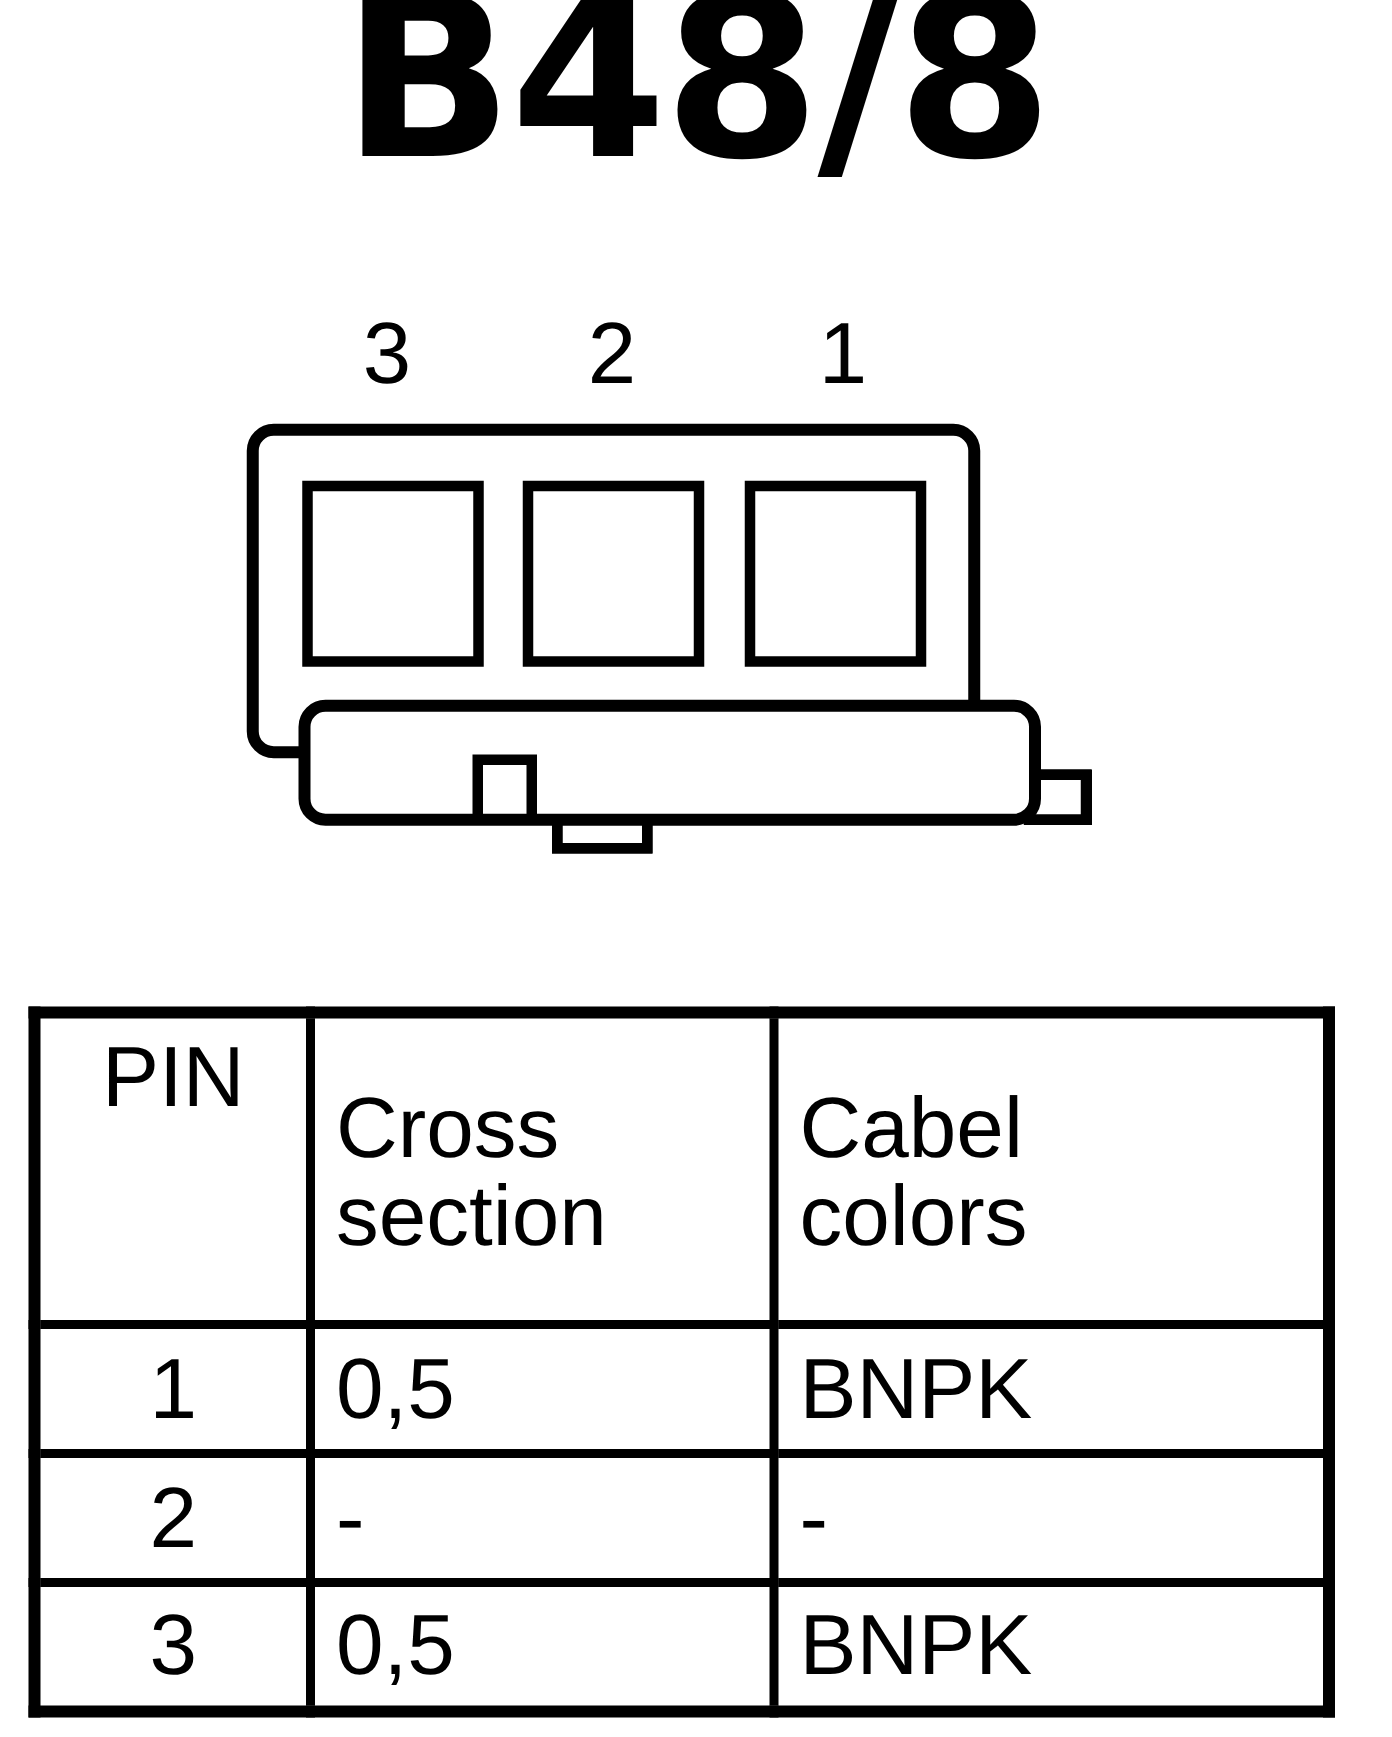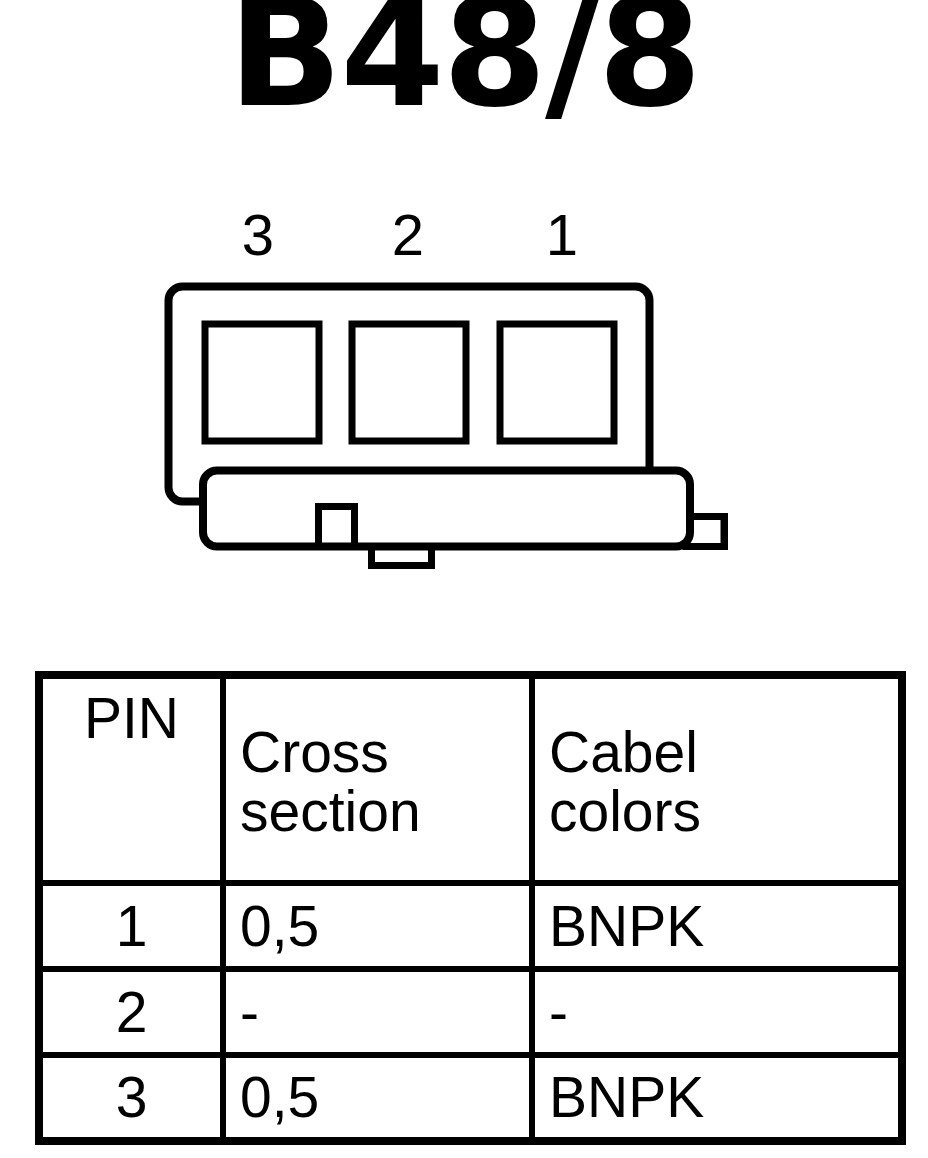--- a/index.html
+++ b/index.html
@@ -59,21 +59,20 @@
     top: 671px;
     width: 871px;
     height: 451px;
   }
   table#pinout-table {
     border-collapse: collapse;
     table-layout: fixed;
     width: 871px;
     height: 451px;
     border: 8px solid #000000;
-    margin-left: 16px;
   }
   table#pinout-table col.col-pin     { width: 184px; }
   table#pinout-table col.col-cross   { width: 309px; }
   table#pinout-table col.col-colors  { width: 370px; }
 
   table#pinout-table th,
   table#pinout-table td {
     border: 6px solid #000000;
     font-family: "Liberation Sans", sans-serif;
     font-weight: 400;

